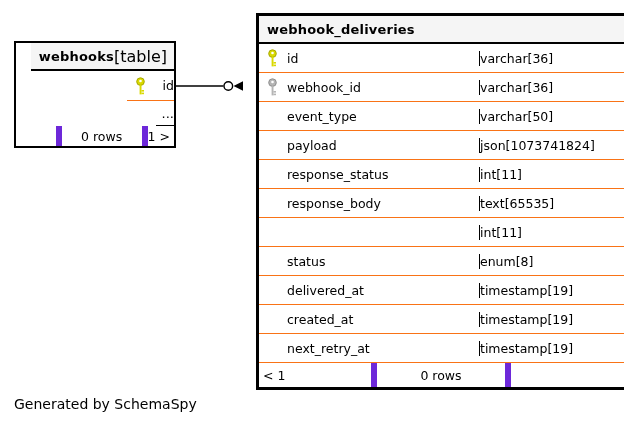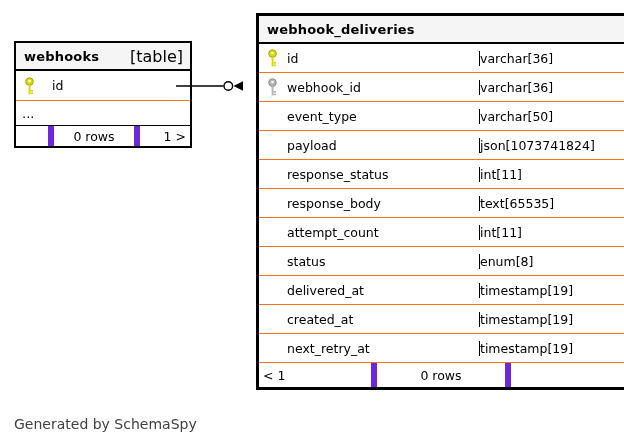--- a/index.html
+++ b/index.html
@@ -1,21 +1,21 @@
 <!DOCTYPE html>
 <html><head>
 <meta charset="utf-8">
 <style>
   html,body { margin:0; padding:0; }
   .canvas {
     position:relative; width:624px; height:447px; background:#ffffff;
     font-family:"DejaVu Sans", sans-serif; color:#000; overflow:hidden;
   }
   .entity { position:absolute; background:#fff; border:2px solid #000; box-sizing:border-box; display:flex; flex-direction:column; }
-  #tbl-webhooks   { left:14px;  top:41px; width:178px; height:107px; }
+  #tbl-webhooks   { left:14px;  top:41px; width:162px; height:107px;align-items:flex-end; }
   #tbl-deliveries { left:256px; top:13px; width:434px; height:377px; border-width:3px; }
 
   .entity-header {
     display:flex; justify-content:space-between; align-items:center;
     background:#f5f5f5; border-bottom:2px solid #000;
     padding:0 7px 0 8px; height:28px; box-sizing:border-box; flex:0 0 28px;
   }
   .entity-title { font-weight:bold; font-size:13px; letter-spacing:0.2px; }
   .entity-tag   { font-size:16px; }
 
@@ -40,21 +40,21 @@
   #tbl-deliveries .f-rows   { flex:0 0 134px; justify-content:center; }
   #tbl-deliveries .f-right  { flex:1; justify-content:flex-end; padding-right:5px; }
 
   .pk-key .k-fill { fill:#d9d900; }
   .pk-key .k-line { stroke:#a8a800; }
   .fk-key .k-fill { fill:#b5b5b5; }
   .fk-key .k-line { stroke:#8f8f8f; }
 
   .overlay { position:absolute; left:0; top:0; pointer-events:none; }
 
-  .caption { position:absolute; left:14px; top:416px; font-size:14px; color:#404040; }
+  .caption { position:absolute; left:14px; top:396px; font-size:14px; color:#000000; }
 </style>
 </head>
 <body>
 
 <div class="canvas">
 
   <div class="entity" id="tbl-webhooks">
     <div class="entity-header">
       <span class="entity-title">webhooks</span>
       <span class="entity-tag">[table]</span>
@@ -135,21 +135,20 @@
     <div class="col-row">
       <div class="name-cell">
           <span class="key-slot"></span>
           <span class="col-name">response_body</span>
         </div>
       <div class="type-cell">text[65535]</div>
     </div>
     <div class="col-row">
       <div class="name-cell">
           <span class="key-slot"></span>
-          <span class="col-name">attempt_count</span>
         </div>
       <div class="type-cell">int[11]</div>
     </div>
     <div class="col-row">
       <div class="name-cell">
           <span class="key-slot"></span>
           <span class="col-name">status</span>
         </div>
       <div class="type-cell">enum[8]</div>
     </div>

